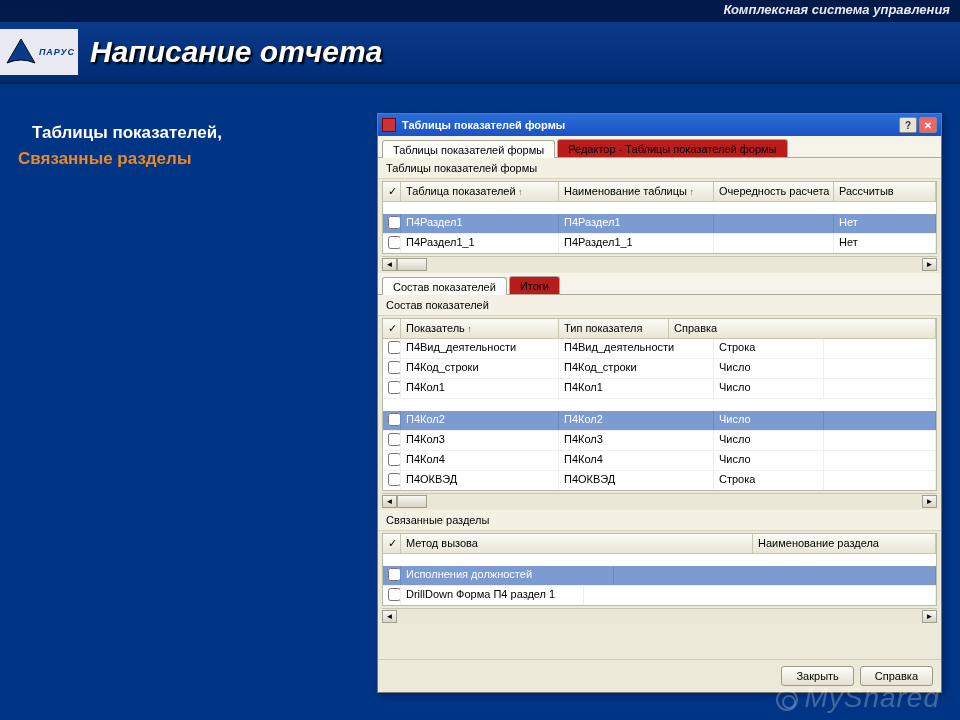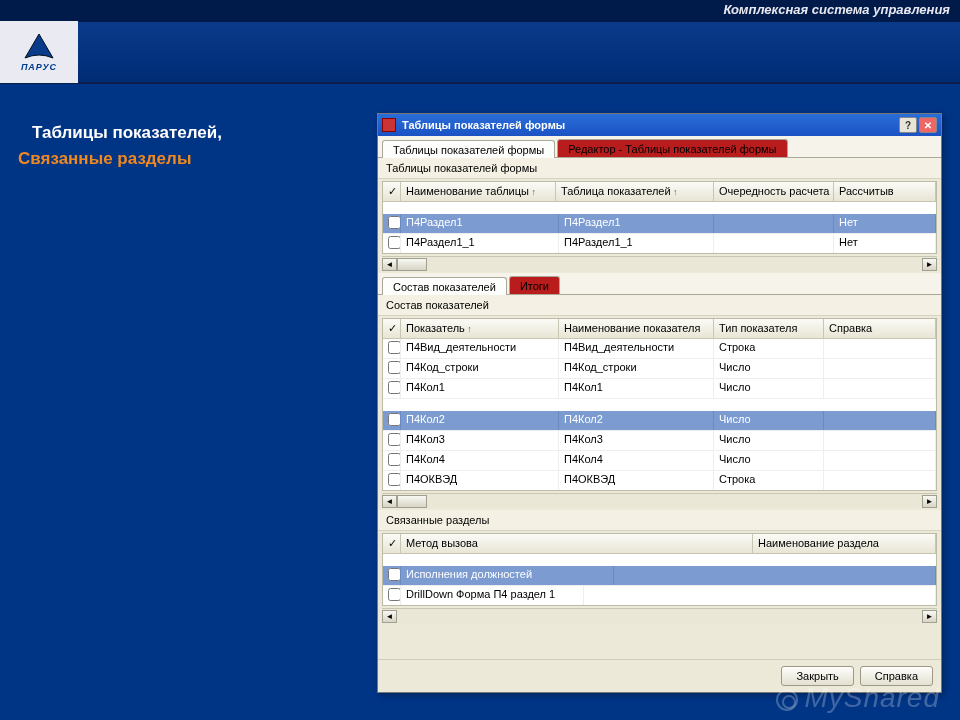--- a/index.html
+++ b/index.html
@@ -24,23 +24,23 @@
     color: #e8e8f0;
   }
   .header {
     display: flex;
     align-items: center;
     height: 62px;
     background: linear-gradient(#0a3a8a,#002c75);
     border-bottom: 2px solid #0b1f4a;
   }
   .logo-box {
-    width: 78px; height: 62px;
+    width: 78px; height: 46px;
     background: #eaeaf2;
-    display:flex; flex-direction:column; align-items:center; justify-content:center;
+    display:flex; flex-direction:row; align-items:center; justify-content:center;
     margin-right:12px;
   }
   .logo-box svg { display:block; }
   .logo-box .brand { font-size:9px; letter-spacing:1px; color:#003a8c; font-weight:bold; font-style:italic;}
   .header h1 {
     margin:0;
     font-size: 30px;
     font-weight: bold;
     font-style: italic;
     color: #fff;
@@ -197,20 +197,21 @@
   <span>Комплексная система управления</span>
 </div>
 
 <div class="header">
   <div class="logo-box">
     <svg width="36" height="30" viewBox="0 0 36 30">
       <path d="M4 26 L18 2 L32 26 Q18 20 4 26 Z" fill="#0a3a8a" stroke="#012" stroke-width="1"></path>
     </svg>
     <span class="brand">ПАРУС</span>
   </div>
+  <h1>Написание отчета</h1>
 </div>
 
 <div class="side-text">
   <div class="line1">Таблицы показателей,</div>
   <div class="line2">Связанные разделы</div>
 </div>
 
 <div class="dialog">
   <div class="titlebar">
     <div class="app-icon"></div>
@@ -222,22 +223,22 @@
 
   <div class="tabs-row">
     <div class="tab active">Таблицы показателей формы</div>
     <div class="tab">Редактор - Таблицы показателей формы</div>
   </div>
 
   <div class="section-title">Таблицы показателей формы</div>
   <div class="grid" style="position:relative;">
     <div class="grid-head">
       <div class="gh-cell chk">✓</div>
+      <div class="gh-cell sort" style="width:158px">Таблица показателей</div>
       <div class="gh-cell double-sort" style="width:155px">Наименование таблицы</div>
-      <div class="gh-cell sort" style="width:158px">Таблица показателей</div>
       <div class="gh-cell" style="width:120px">Очередность расчета</div>
       <div class="gh-cell" style="flex:1">Рассчитыв</div>
     </div>
     <div id="grid1-body">
         <div class="grid-row sel">
           <div class="gr-cell chk" style="width: 18px;"><input type="checkbox" style=""></div>
           <div class="gr-cell" style="width: 158px;">П4Раздел1</div>
           <div class="gr-cell" style="width: 155px;">П4Раздел1</div>
           <div class="gr-cell" style="width: 120px;"></div>
           <div class="gr-cell" style="flex: 1 1 0%;">Нет</div>
@@ -261,21 +262,20 @@
   <div class="tabs-row">
     <div class="tab active">Состав показателей</div>
     <div class="tab">Итоги</div>
   </div>
 
   <div class="section-title">Состав показателей</div>
   <div class="grid">
     <div class="grid-head">
       <div class="gh-cell chk">✓</div>
       <div class="gh-cell sort" style="width:158px">Показатель</div>
-      <div class="gh-cell" style="width:155px">Наименование показателя</div>
       <div class="gh-cell" style="width:110px">Тип показателя</div>
       <div class="gh-cell" style="flex:1">Справка</div>
     </div>
     <div id="grid2-body">
         <div class="grid-row">
           <div class="gr-cell chk" style="width: 18px;"><input type="checkbox" style=""></div>
           <div class="gr-cell" style="width: 158px;">П4Вид_деятельности</div>
           <div class="gr-cell" style="width: 155px;">П4Вид_деятельности</div>
           <div class="gr-cell" style="width: 110px;">Строка</div>
           <div class="gr-cell" style="flex: 1 1 0%;"></div>

